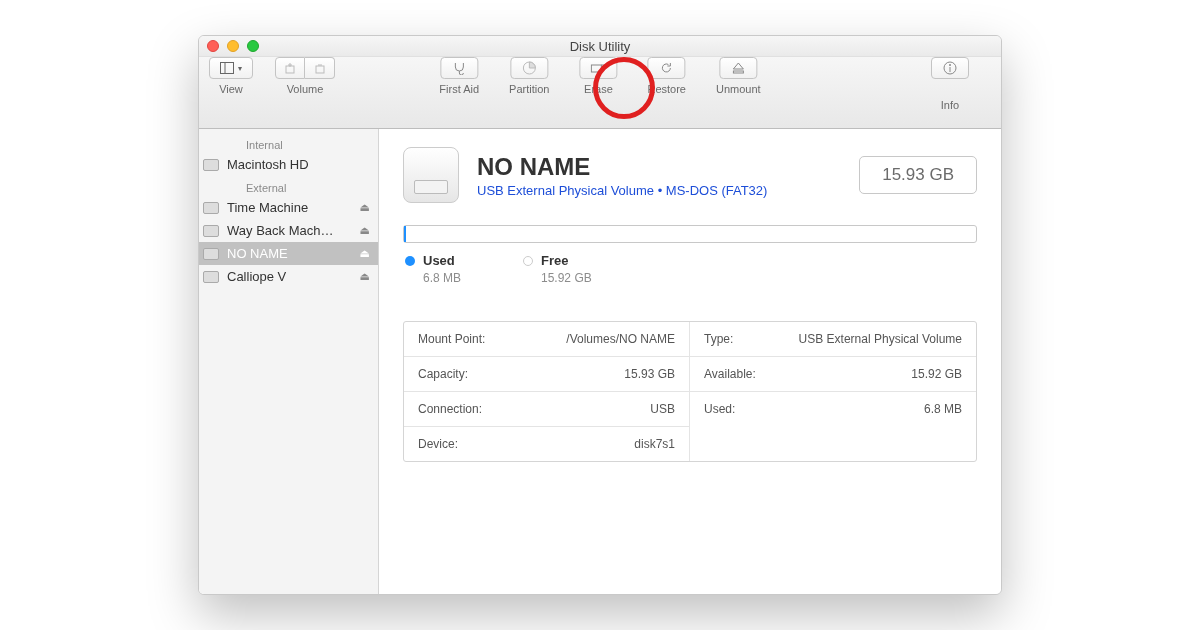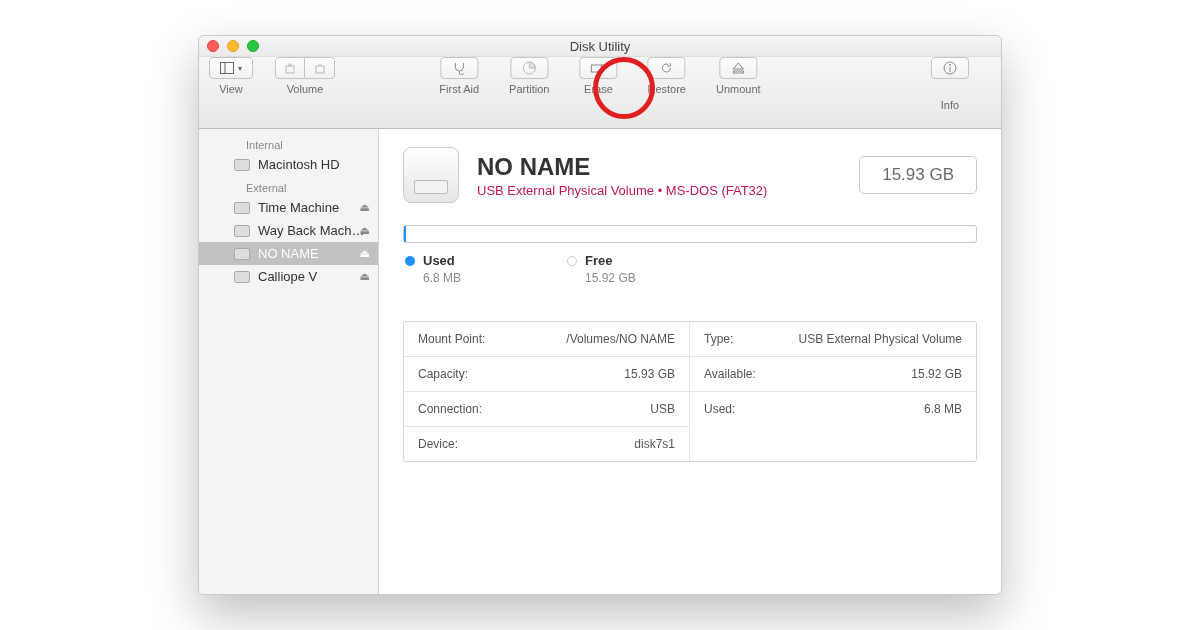--- a/index.html
+++ b/index.html
@@ -99,21 +99,21 @@
     overflow: auto;
     padding-top: 4px;
   }
   .sb-section {
     font-size: 11px; color: #8a8a8a;
     padding: 6px 12px 2px 12px;
     margin-left: 35px;
   }
   .sb-item {
     display: flex; align-items: center;
-    padding: 4px 8px 4px 35px;
+    padding: 4px 8px 4px 4px;
     font-size: 13px; color: #333;
     position: relative;
     white-space: nowrap; overflow: hidden; text-overflow: ellipsis;
   }
   .sb-item .disk-icon {
     width: 16px; height: 12px; border:1px solid #aaa; border-radius:2px;
     background:#ddd; margin-right:8px; flex-shrink:0;
   }
   .sb-item .eject {
     position:absolute; right:8px; color:#888; font-size:11px;
@@ -132,34 +132,34 @@
     width:56px; height:56px; border-radius:8px;
     background:linear-gradient(#ffffff,#e6e6e6);
     border:1px solid #ccc;
     position:relative;
   }
   .drive-icon::after{
     content:""; position:absolute; left:10px; right:10px; top:32px; height:12px;
     border:1px solid #bbb; border-radius:2px; background:#f3f3f3;
   }
   .hdr-text h1 { font-size:24px; font-weight:700; color:#333;}
-  .hdr-text .sub { color:#be185d; font-size:13px; margin-top:2px;}
+  .hdr-text .sub { color:#1d4ed8; font-size:13px; margin-top:2px;}
   .size-badge {
     margin-left:auto;
     border:1px solid #c8c8c8; border-radius:5px;
     background:#fff; padding:8px 22px; font-size:17px; color:#6b6b6b;
   }
   .usage-bar {
     height:18px; border:1px solid #c8c8c8; border-radius:3px; background:#fff;
     position:relative; margin-bottom:10px;
   }
   .usage-bar .used-seg{
     position:absolute; left:0; top:0; bottom:0; width:2px; background:#1e90ff;
   }
-  .legend { display:flex; gap:106px; padding:0 2px; margin-bottom:26px;text-align:center;}
+  .legend { display:flex; gap:62px; padding:0 2px; margin-bottom:26px;text-align:center;}
   .legend .col { display:flex; flex-direction:column; }
   .legend .row1 { display:flex; align-items:center; font-weight:600; font-size:13px; color:#333;}
   .swatch{ width:10px; height:10px; border-radius:50%; margin-right:8px;}
   .sw-used{background:#1e90ff;}
   .sw-free{background:#fff; border:1px solid #ccc;}
   .legend .row2 { color:#8c8c8c; font-size:12px; margin-left:18px; margin-top:3px;}
   .details{
     border:1px solid #d5d5d5; border-radius:3px;
     display:grid; grid-template-columns: 1fr 1fr; margin-top: 36px;
   }

